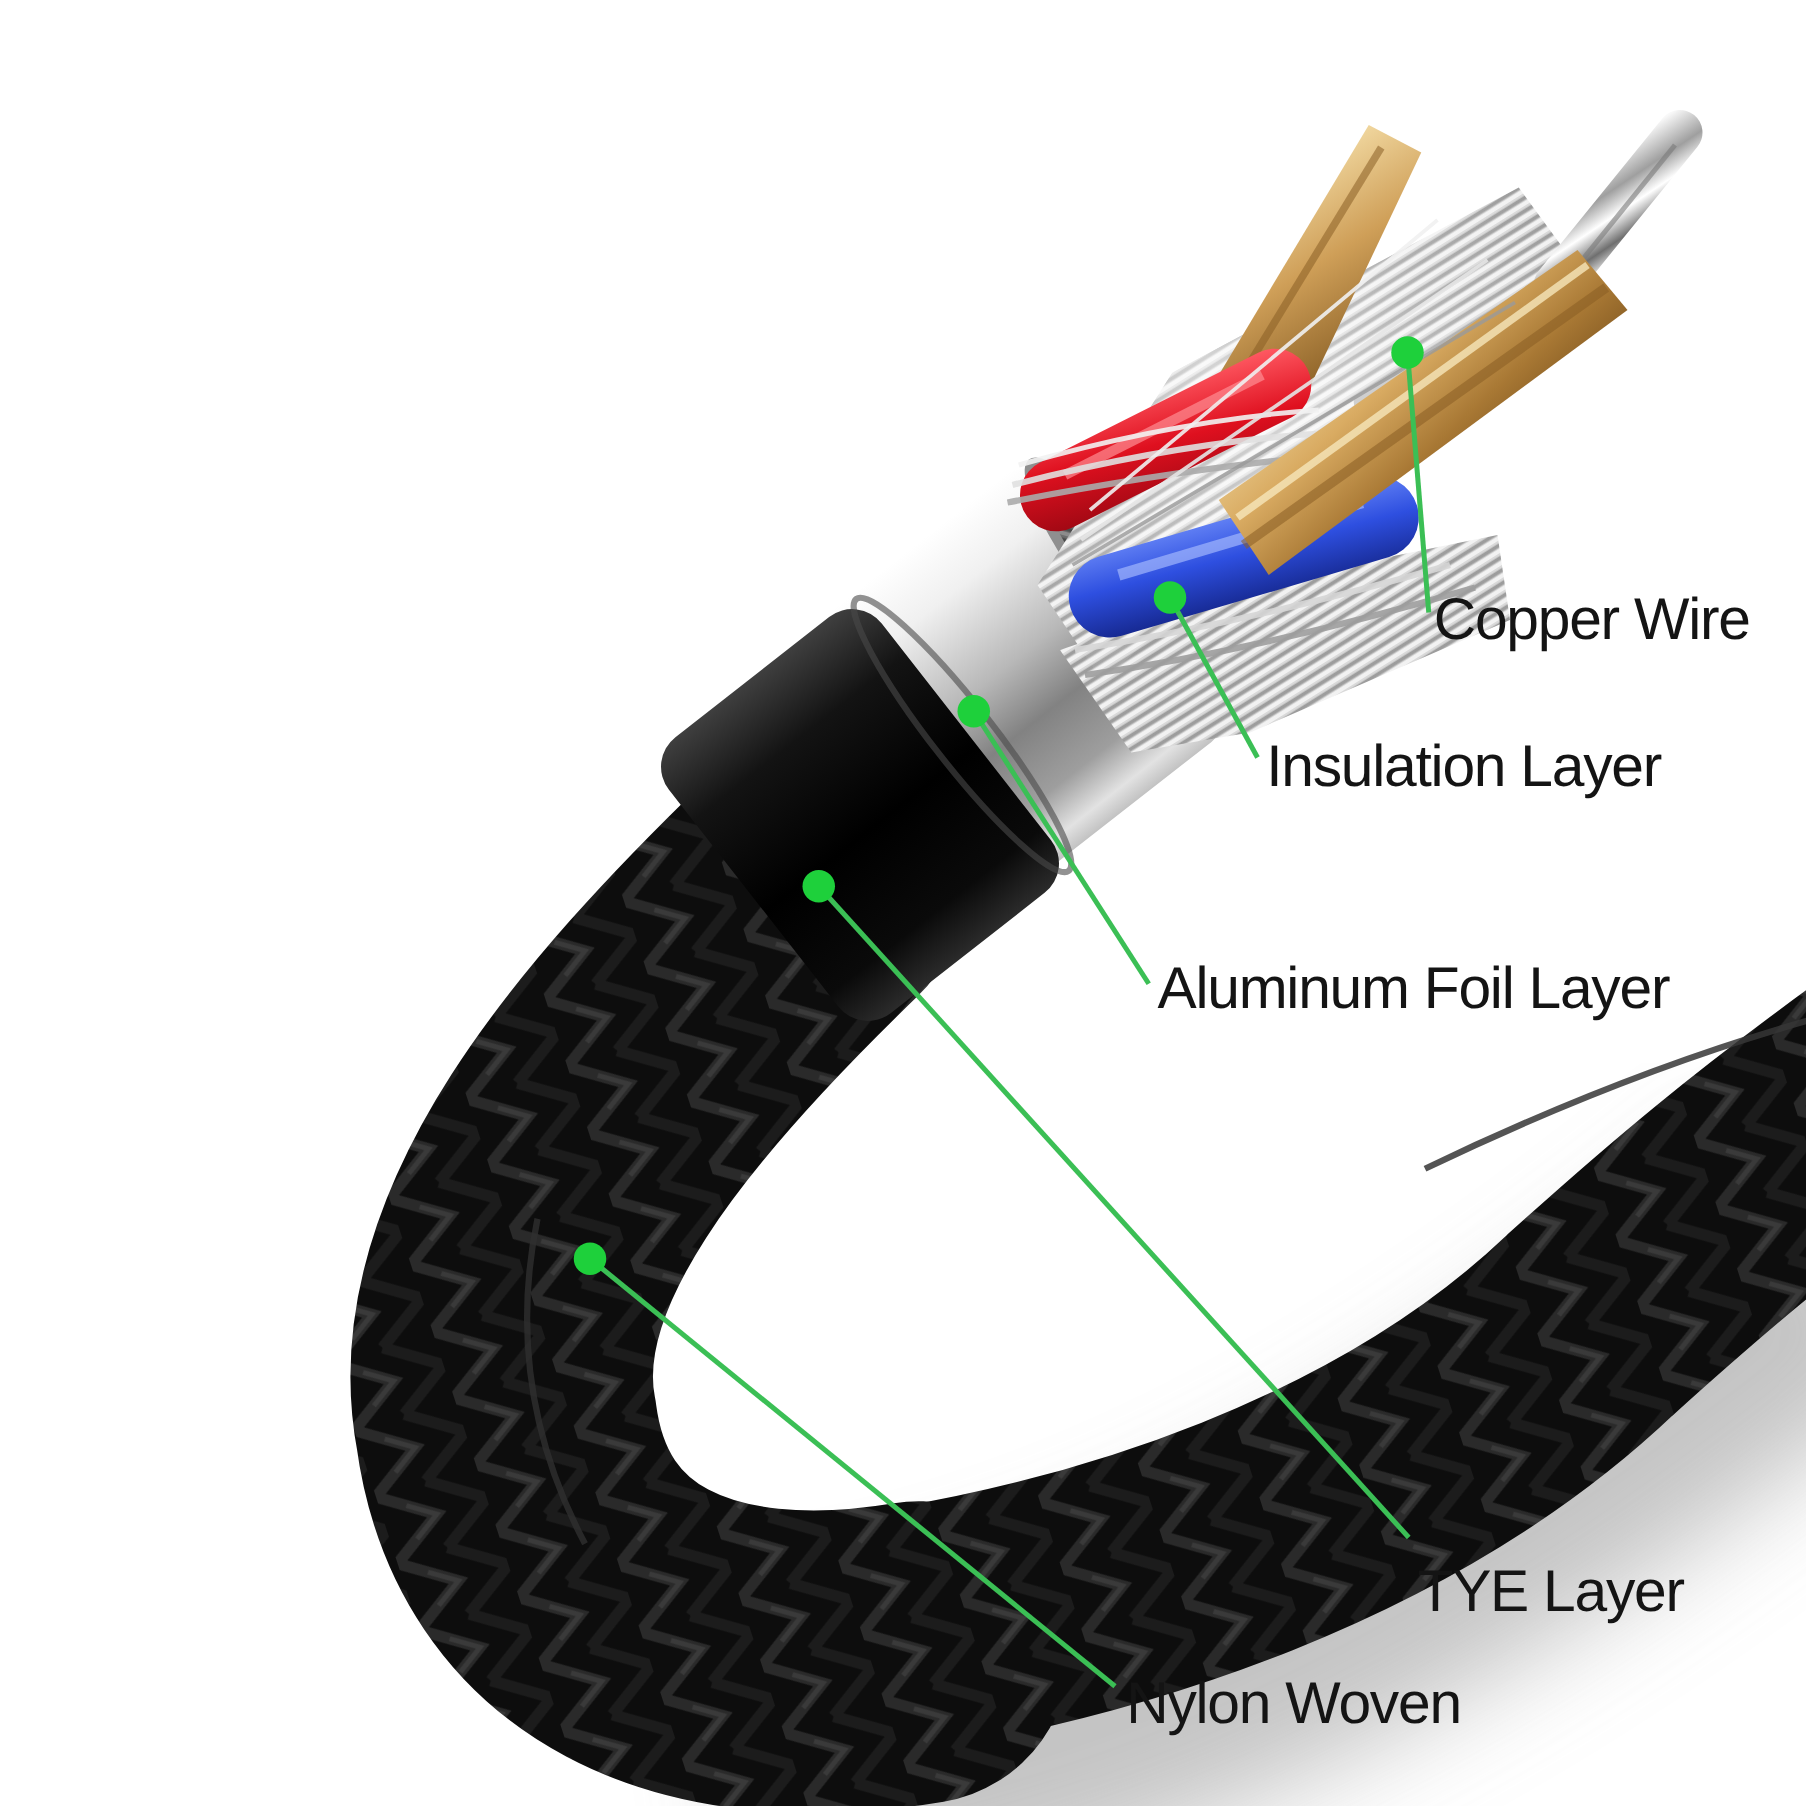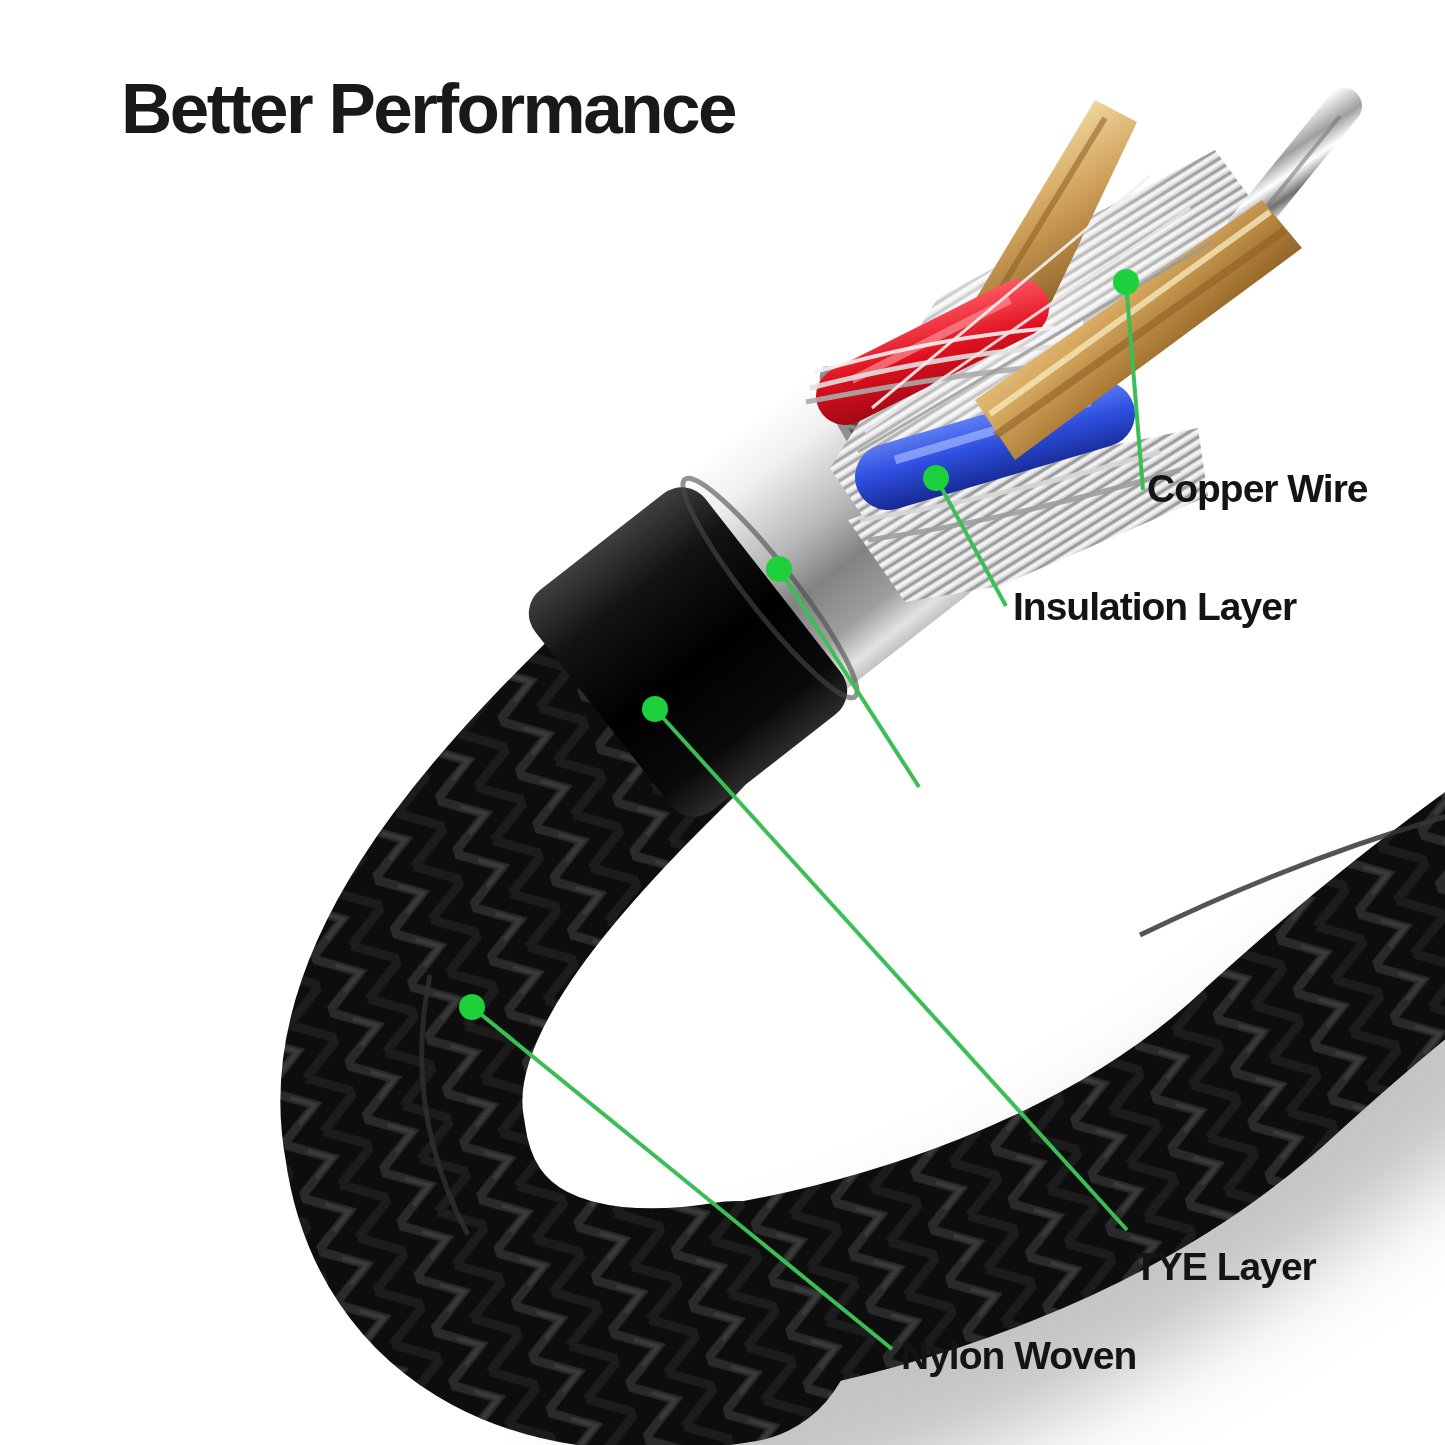--- a/index.html
+++ b/index.html
@@ -7,21 +7,21 @@
     position:relative;width:1445px;height:1445px;overflow:hidden;
     background:#ffffff;font-family:"Liberation Sans",sans-serif;
   }
   .stage svg{position:absolute;left:0;top:0;}
   .title{
     position:absolute;left:28px;top:56px;width:800px;
     text-align:center;font-weight:700;color:var(--title-color,#191919);
     font-size:71px;line-height:1.48;letter-spacing:-2.5px;
   }
   .anno-label{
-    position:absolute;font-weight:700;font-size:39px;letter-spacing:-1px;
+    position:absolute;font-weight:400;font-size:47px;letter-spacing:-1px;
     color:var(--label-color,#141414);white-space:nowrap;
   }
 </style>
 </head>
 <body>
 
 <div class="stage">
 
   <svg width="1445" height="1445" viewBox="0 0 1445 1445">
     <defs>
@@ -164,20 +164,20 @@
       <line stroke="var(--green-line)" stroke-width="4" x1="472" y1="1007" x2="892" y2="1349"></line>
       <circle r="13" fill="var(--green-dot)" cx="1126" cy="282"></circle>
       <circle r="13" fill="var(--green-dot)" cx="936" cy="478"></circle>
       <circle r="13" fill="var(--green-dot)" cx="779" cy="569"></circle>
       <circle r="13" fill="var(--green-dot)" cx="655" cy="709"></circle>
       <circle r="13" fill="var(--green-dot)" cx="472" cy="1007"></circle>
     </g>
   </svg>
 
   <div class="title">
-    <div>Better Performance</div>
   </div>
 
   <div class="anno-label" style="left: 1147px; top: 467px;">Copper Wire</div>
   <div class="anno-label" style="left: 1013px; top: 585px;">Insulation Layer</div>
+  <div class="anno-label" style="left: 926px; top: 762px;">Aluminum Foil Layer</div>
   <div class="anno-label" style="left: 1134px; top: 1208px; margin-top: 37px;">TYE Layer</div>
   <div class="anno-label" style="left: 901px; top: 1334px;">Nylon Woven</div>
 </div>
 
 </body></html>

